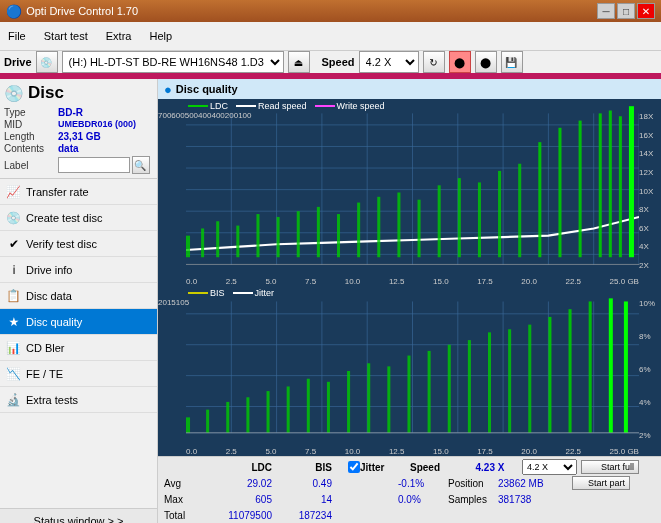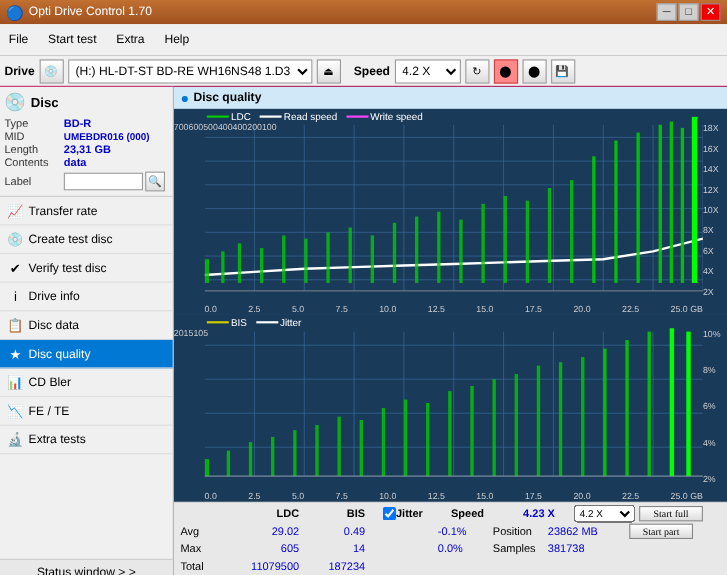--- a/index.html
+++ b/index.html
@@ -38,21 +38,21 @@
     }
     .menu-item { font-size: 11px; cursor: pointer; padding: 2px 4px; }
 
     
     #drivebar {
       background: #f0f0f0;
       height: 28px;
       display: flex;
       align-items: center;
       padding: 0 4px;
-      border-bottom: 1px solid #be185d;
+      border-bottom: 6px solid #be185d;
       gap: 4px;
     }
     #drivebar .label { font-size: 11px; font-weight: bold; }
     #drive-select {
       background: white;
       border: 1px solid #999;
       height: 22px;
       font-size: 11px;
       padding: 0 2px;
       min-width: 220px;
@@ -241,22 +241,21 @@
       padding: 2px 4px;
     }
 
     .start-btn {
       background: linear-gradient(to bottom, #fff, #ddd);
       border: 1px solid #888;
       padding: 2px 8px;
       font-size: 10px;
       cursor: pointer;
       width: 70px;
-      text-align: center;
-      font-family: Liberation Serif, serif;
+      text-align: right;
     }
 
     
     svg.chart-svg {
       position: absolute;
       top: 0; left: 28px; right: 22px;
       width: calc(100% - 50px);
       height: 100%;
     }
   </style>
@@ -299,21 +298,21 @@
   <div class="speed-btn">💾</div>
 </div>
 
 <div id="main">
 
   <div id="sidebar">
 
     <div id="disc-panel">
       <div class="disc-panel-header">
         <span class="disc-icon">💿</span>
-        <span style="font-weight:bold;font-size:12px;">Disc</span>
+        <span style="font-weight:bold;font-size:17px;">Disc</span>
       </div>
       <div class="disc-info-row">
         <span class="disc-info-key">Type</span>
         <span class="disc-info-val">BD-R</span>
       </div>
       <div class="disc-info-row">
         <span class="disc-info-key">MID</span>
         <span class="disc-info-val" style="font-size:9px;">UMEBDR016 (000)</span>
       </div>
       <div class="disc-info-row">

